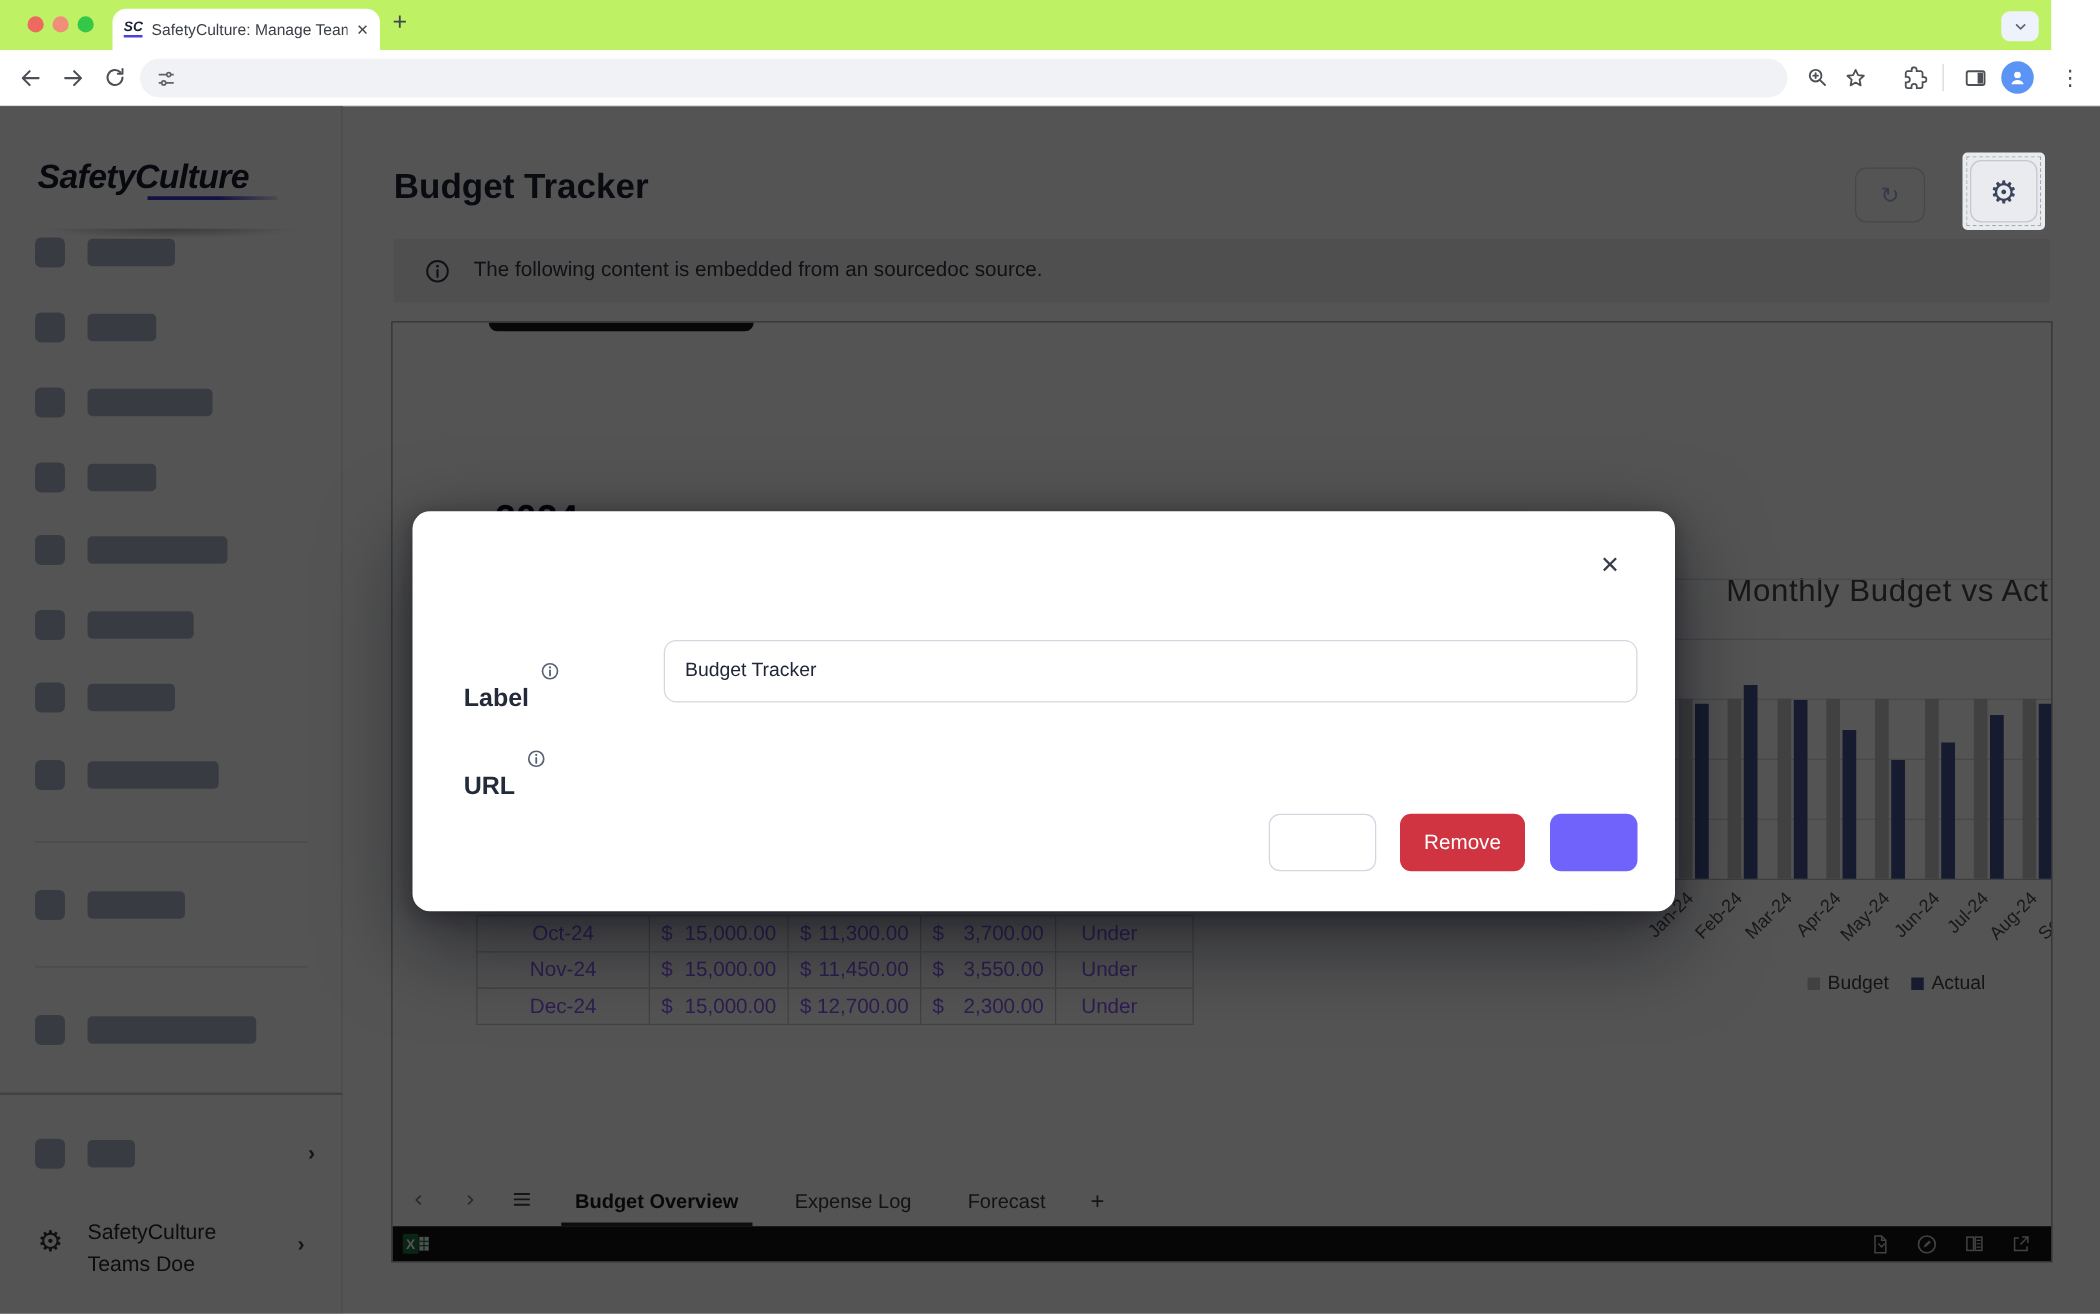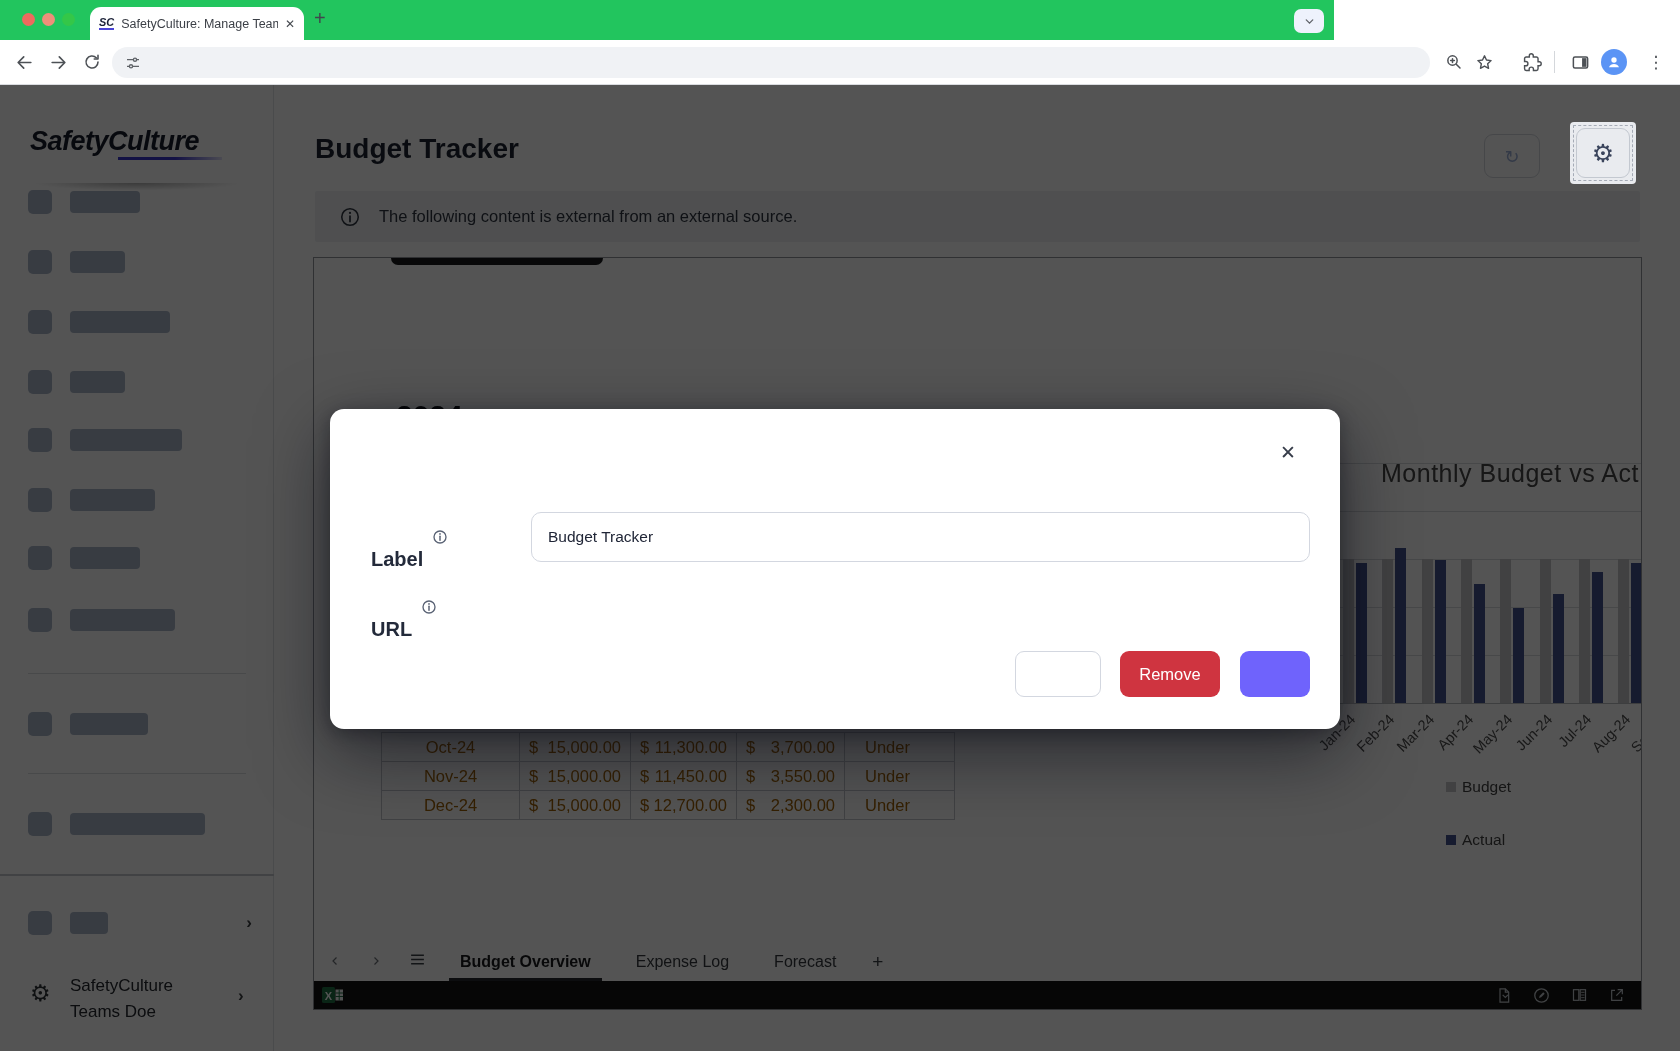--- a/index.html
+++ b/index.html
@@ -1,21 +1,21 @@
 <!DOCTYPE html>
 <html><head>
 <meta charset="utf-8">
 <style>
   html,body{margin:0;padding:0;background:#222;}
   .screen{position:relative;width:1680px;height:1051px;background:#fff;overflow:hidden;
     font-family:"Liberation Sans",sans-serif;}
   .abs{position:absolute;}
 
   
-  .tabstrip{position:absolute;left:0;top:0;width:1334px;height:40px;background:#22c55e;}
+  .tabstrip{position:absolute;left:0;top:0;width:1605px;height:40px;background:#bef264;padding-left:36px;}
   .dot{position:absolute;width:13px;height:13px;border-radius:50%;top:13px;}
   .tab{position:absolute;left:90px;top:7px;width:214px;height:33px;background:#fff;
     border-radius:11px 11px 0 0;display:flex;align-items:center;padding:0 9px;box-sizing:border-box;}
   .favicon{font-style:italic;font-weight:800;font-size:11px;color:#1a2036;border-bottom:2px solid #4a43d6;line-height:1.05;flex:0 0 auto;}
   .tabtitle{font-size:12.5px;color:#3b3f46;white-space:nowrap;overflow:hidden;flex:1;margin:0 7px;}
   .tabclose{font-size:12px;color:#45494f;flex:0 0 auto;}
   .newtab{position:absolute;left:314px;top:7px;font-size:20px;color:#41464d;font-weight:400;}
   .tsbtn{position:absolute;right:10px;top:9px;width:30px;height:24px;background:#eef2fc;border-radius:7px;
     display:flex;align-items:center;justify-content:center;}
   .toolbar{position:absolute;left:0;top:40px;width:1680px;height:45px;background:#fff;border-bottom:1px solid #dadce0;box-sizing:border-box;}
@@ -49,35 +49,35 @@
   .banner{position:absolute;left:315px;top:106px;width:1325px;height:51px;background:#eef0f2;border-radius:2px;
     display:flex;align-items:center;gap:18px;padding:0 0 0 24px;box-sizing:border-box;}
   .bannertext{font-size:16.5px;color:#2e3440;}
 
   
   .frame{position:absolute;left:313px;top:172px;width:1327px;height:751px;background:#fff;
     border:1px solid #90959c;box-sizing:content-box;overflow:hidden;}
   .toppill{position:absolute;left:77px;top:0;width:212px;height:7px;background:#17181a;border-radius:0 0 7px 7px;}
   .sheettitle{position:absolute;left:82px;top:50px;font-size:33px;font-weight:700;letter-spacing:0.5px;color:#0e0f11;white-space:nowrap;}
   .sheetyear{position:absolute;left:82px;top:141px;font-size:30px;font-weight:700;color:#0e0f11;}
-  .xtable{position:absolute;left:67px;top:474px;border-top:1px solid #c3c6cb;border-left:1px solid #c3c6cb;font-size:16.5px;color:#a16207;}
+  .xtable{position:absolute;left:67px;top:474px;border-top:1px solid #c3c6cb;border-left:1px solid #c3c6cb;font-size:16.5px;color:#8b5cf6;}
   .xrow{display:flex;height:28px;border-bottom:1px solid #c3c6cb;}
   .xc{border-right:1px solid #c3c6cb;display:flex;align-items:center;box-sizing:border-box;}
   .xc-month{width:138px;justify-content:center;}
   .xc-money{justify-content:space-between;padding:0 9px;}
   .w1{width:111px}.w2{width:106px}.w3{width:108px}
   .xc-status{width:110px;padding-left:20px;}
 
   .charttitle{position:absolute;left:1067px;top:201px;font-size:25px;color:#454545;letter-spacing:0.5px;white-space:nowrap;}
   .grid{position:absolute;left:1012px;width:315px;height:1px;background:#d7d9dc;}
   .axis{position:absolute;left:1012px;width:315px;height:1px;background:#b9bcc0;}
   .bar{position:absolute;}
   .xlab{position:absolute;width:70px;text-align:right;transform:rotate(-45deg);transform-origin:top right;
     font-size:14.5px;color:#4d4d4d;white-space:nowrap;}
-  .legend{position:absolute;left:1132px;top:520px;display:flex;gap:35px;align-items:flex-start;flex-direction:column;}
+  .legend{position:absolute;left:1132px;top:520px;display:flex;gap:18px;align-items:flex-end;}
   .lgit{display:flex;align-items:center;gap:6px;font-size:15.5px;color:#3f3f3f;}
   .lgsq{width:10px;height:10px;display:inline-block;}
 
   .sheettabs{position:absolute;left:8px;top:684px;height:39px;display:flex;align-items:center;gap:15px;font-size:16px;color:#34383d;}
   .stnav{width:26px;text-align:center;color:#6b7076;}
   .stab{padding:0 15px;height:39px;display:flex;align-items:center;position:relative;}
   .stab.active{font-weight:700;color:#17191c;}
   .stab.active .tabunder{position:absolute;left:4px;right:4px;bottom:0;height:3px;background:#25282c;}
   .statusbar{position:absolute;left:0;top:723px;width:1327px;height:28px;background:#131313;display:flex;align-items:center;}
   .sbicons{margin-left:auto;display:flex;gap:21px;margin-right:16px;align-items:center;}
@@ -251,21 +251,21 @@
     <div class="dimbtn">
         <span>↻</span>
       </div>
 
     <div class="banner">
       <svg width="22" height="22" viewBox="0 0 24 24">
           <circle cx="12" cy="12" r="9" fill="none" stroke="#2e3440" stroke-width="1.7"></circle>
           <path d="M12 11v6" stroke="#2e3440" stroke-width="1.9" stroke-linecap="round"></path>
           <circle cx="12" cy="7.6" r="1.2" fill="#2e3440"></circle>
         </svg>
-      <span class="bannertext">The following content is external from an external source.</span>
+      <span class="bannertext">The following content is embedded from an sourcedoc source.</span>
     </div>
 
     <div class="frame">
       <div class="toppill"></div>
       <div class="sheetyear">2024</div>
 
       <div class="xtable">
         <div class="xrow">
           <div class="xc xc-month">
               <span>Oct-24</span>

